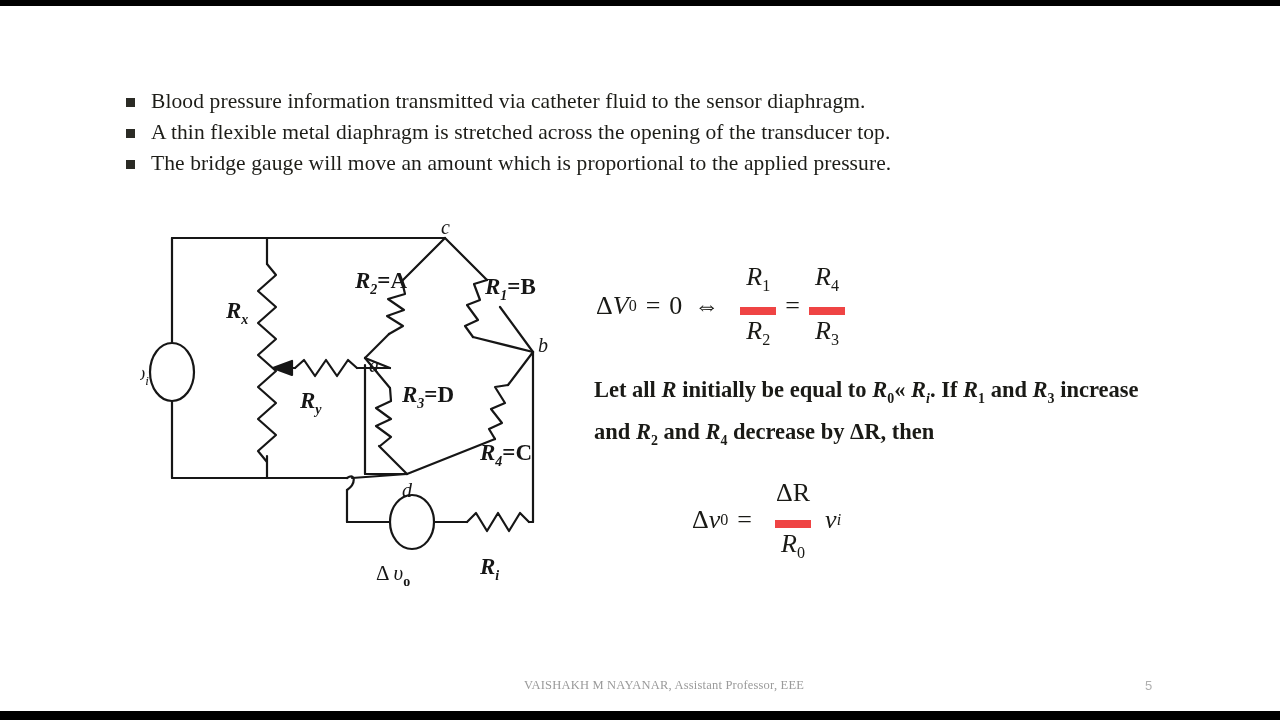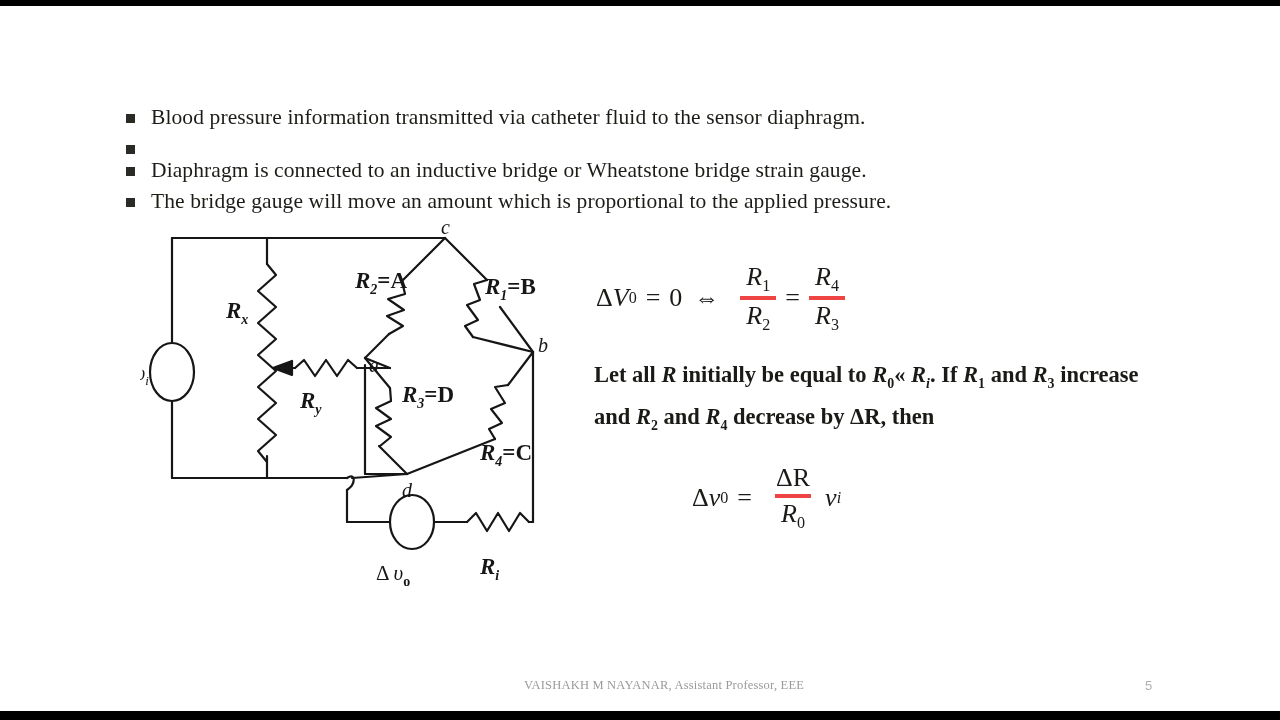--- a/index.html
+++ b/index.html
@@ -5,21 +5,21 @@
   html,body{margin:0;padding:0;}
   body{
     width:1280px;height:720px;background:#ffffff;overflow:hidden;
     font-family:"Liberation Serif", serif;position:relative;
   }
   .letterbox{position:absolute;left:0;width:1280px;background:#000000;}
   .letterbox.top{top:0;height:6px;}
   .letterbox.bottom{bottom:0;height:9px;}
 
   
-  .bullets{position:absolute;left:126px;top:102px;width:960px;text-align:center;}
+  .bullets{position:absolute;left:126px;top:86px;width:960px;text-align:center;}
   .bullet-row{display:flex;align-items:flex-start;margin-bottom:1px;}
   .bullet-mark{
     width:9px;height:9px;background:#2b2b25;margin-right:16px;
     margin-top:12px;flex:none;
   }
   .bullet-text{
     font-family:"Liberation Serif", serif;
     font-size:21.5px;line-height:30px;color:#1d1d18;
     letter-spacing:.1px;white-space:nowrap;
   }
@@ -31,22 +31,22 @@
   
   .math{position:absolute;left:594px;top:262px;width:570px;color:#1a1a16;}
   .eq1{margin-left:2px;}
   .mathline{display:flex;align-items:center;font-size:26px;
     font-family:"Liberation Serif", serif;}
   .mi{font-style:italic;}
   .sub{font-size:.62em;vertical-align:sub;font-style:italic;}
   .subn{font-size:.62em;vertical-align:sub;font-style:normal;}
   .frac{display:inline-flex;flex-direction:column;align-items:center;
     vertical-align:middle;margin:0 9px;}
-  .frac .num{padding:0 6px 1px 6px;}
-  .frac .den{padding:1px 6px 0 6px;border-top:4px solid #ef4444;}
+  .frac .num{padding:0 6px 12px 6px;}
+  .frac .den{padding:1px 6px 0 6px;border-top:8px solid #ef4444;}
   .opwide{margin:0 12px;font-size:25px;}
 
   .para{
     margin-top:24px;font-size:22.5px;line-height:33px;
     font-family:"Liberation Serif", serif;color:#1a1a16;width:545px;font-weight:bold;
   }
   .eq2{margin-top:22px;margin-left:98px;}
 
   
   .footer{
@@ -67,24 +67,21 @@
 <div class="letterbox top"></div>
 <div class="letterbox bottom"></div>
 
 <div class="bullets">
   <div class="bullet-row">
     <span class="bullet-mark"></span>
     <span class="bullet-text">Blood pressure information transmitted via catheter fluid to the sensor diaphragm.</span>
   </div>
   <div class="bullet-row">
     <span class="bullet-mark"></span>
-  </div>
-  <div class="bullet-row">
-    <span class="bullet-mark"></span>
-    <span class="bullet-text">Diaphragm is connected to an inductive bridge or Wheatstone bridge strain gauge.</span>
+    <span class="bullet-text">A thin flexible metal diaphragm is stretched across the opening of the transducer top.</span>
   </div>
   <div class="bullet-row">
     <span class="bullet-mark"></span>
     <span class="bullet-text">The bridge gauge will move an amount which is proportional to the applied pressure.</span>
   </div>
 </div>
 
 <div class="circuit">
 <svg width="450" height="410" viewBox="0 0 450 410" xmlns="http://www.w3.org/2000/svg">
   <g fill="none" stroke="#161616" stroke-width="2.2" stroke-linecap="round" stroke-linejoin="round">

